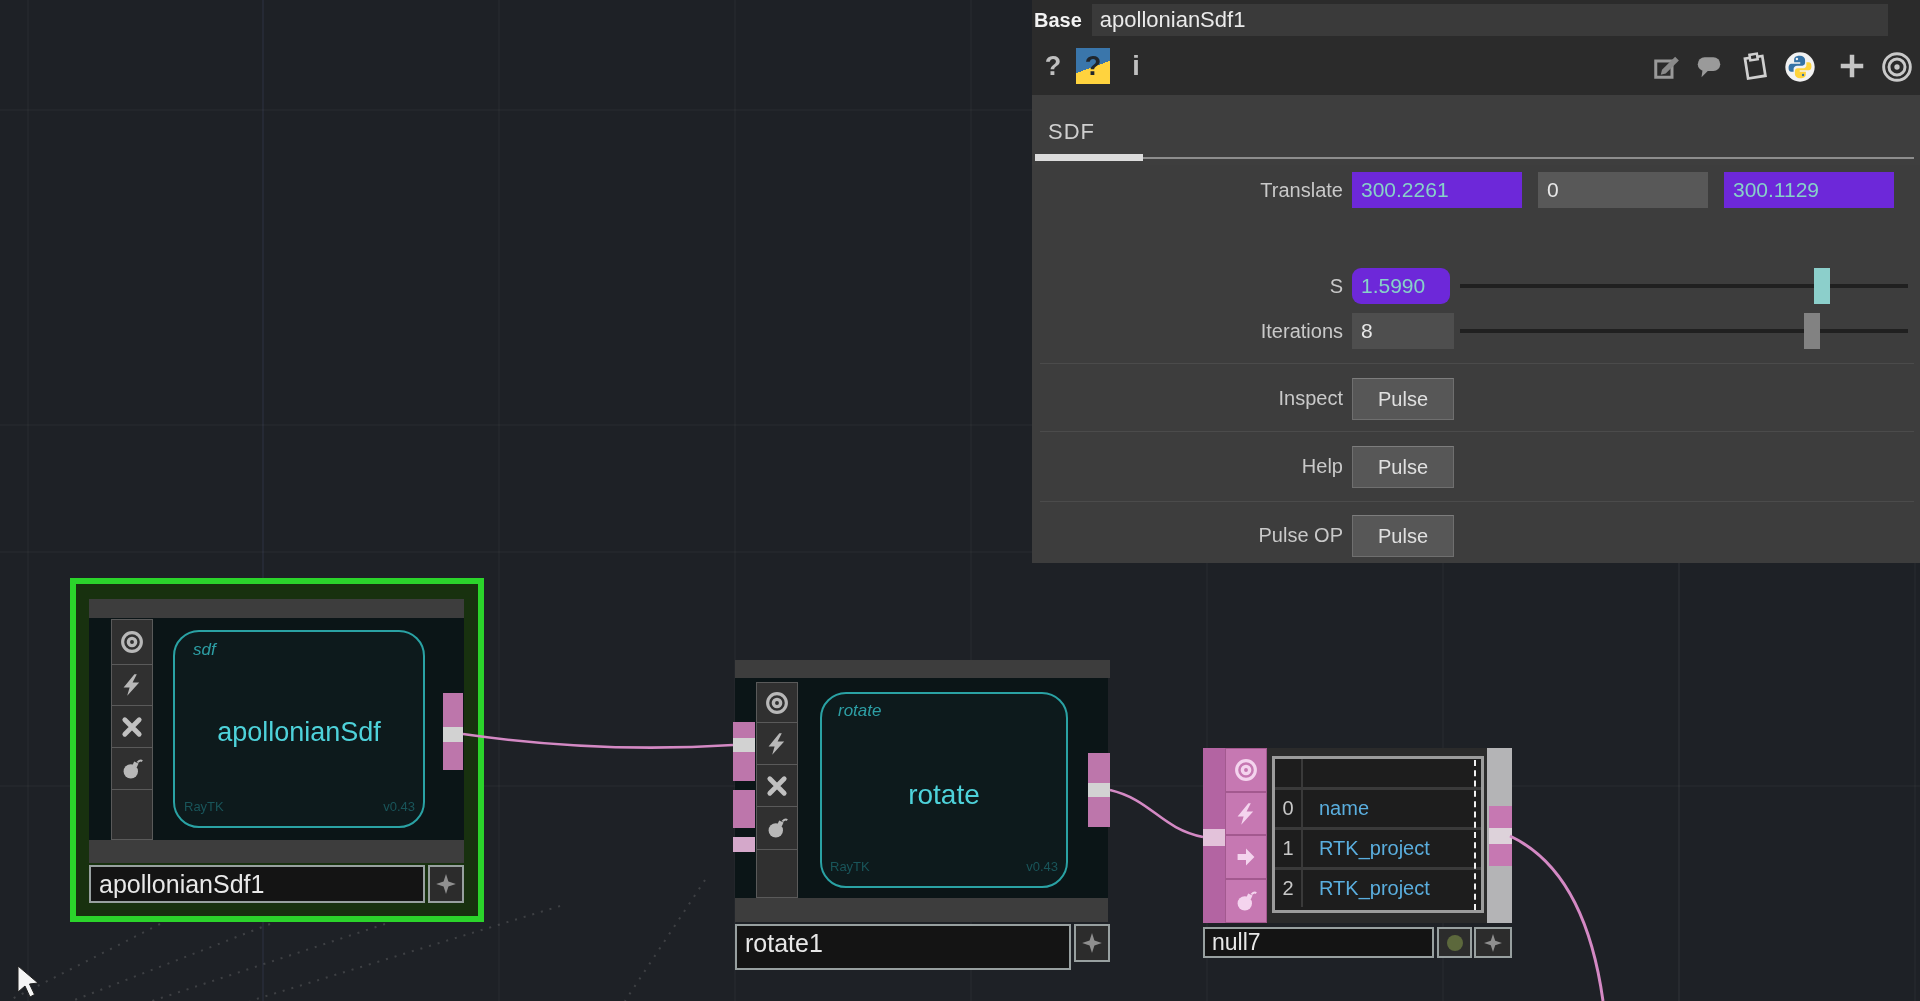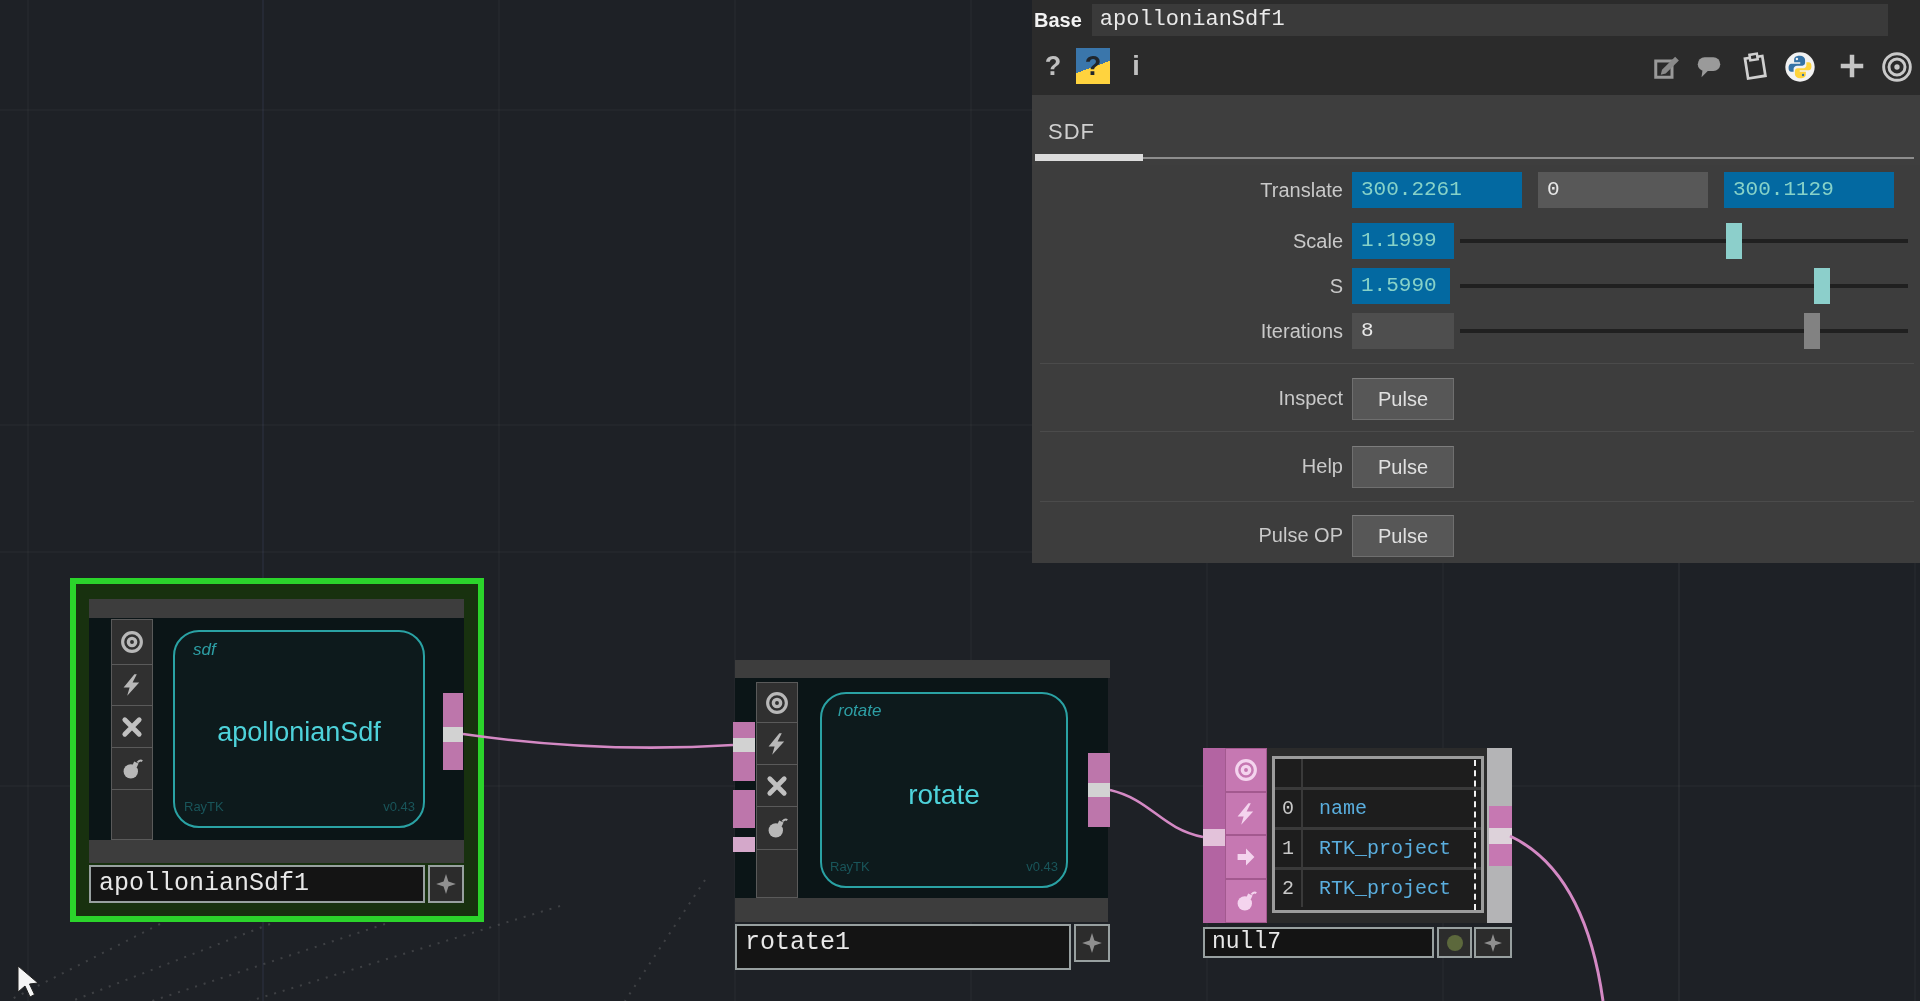--- a/index.html
+++ b/index.html
@@ -1,40 +1,40 @@
 <!DOCTYPE html>
 <html><head>
 <meta charset="utf-8">
 <style>
   html,body{margin:0;padding:0;background:#111;}
   #stage{position:relative;width:1920px;height:1001px;overflow:hidden;
          background:#1e2126;font-family:"Liberation Sans",sans-serif;}
   .abs{position:absolute;}
-  .mono{font-family:Liberation Mono, monospace;}
+  .mono{font-family:Liberation Sans, sans-serif;}
 
   
   #panel{left:1032px;top:0;width:888px;height:563px;background:#3d3d3d;}
   #panel-titlebar{left:0;top:0;width:888px;height:40px;background:#2b2b2b;
     display:flex;align-items:center;}
   #op-type{color:#f2f2f2;font-weight:bold;font-size:20px;margin-left:2px;}
   #op-name-field{margin-left:10px;width:796px;height:32px;background:#3a3a3a;
     color:#eaeaea;font-size:22px;line-height:32px;padding-left:8px;box-sizing:border-box;}
   #panel-iconrow{left:0;top:40px;width:888px;height:55px;background:#2b2b2b;}
   .hicon{position:absolute;top:8px;height:36px;display:flex;align-items:center;justify-content:center;
     color:#c0c0c0;font-weight:bold;font-size:27px;}
   .pyhelp{width:34px;background:linear-gradient(160deg,#3a76ab 52%,#ffd33e 52%);color:#20262c;}
   .ticon{position:absolute;top:11px;width:30px;height:30px;}
   #panel-tabbar{left:0;top:95px;width:888px;height:70px;background:#3e3e3e;}
   #tab-sdf{position:absolute;left:16px;top:24px;color:#cfcfcf;font-size:22px;letter-spacing:1px;}
   #tab-underline-gray{position:absolute;left:16px;top:62px;width:866px;height:2px;background:#8d8d8d;}
   #tab-underline-white{position:absolute;left:3px;top:59px;width:108px;height:7px;background:#dcdcdc;}
   .prow{position:absolute;left:0;width:888px;height:40px;}
   .plabel{position:absolute;left:0;top:0;width:311px;height:100%;color:#c9c9c9;
     font-size:20px;display:flex;align-items:center;justify-content:flex-end;}
-  .pfield{position:absolute;top:2px;height:36px;background:#0369a1;color:#87d2c8;
+  .pfield{position:absolute;top:2px;height:36px;background:#6d28d9;color:#87d2c8;
     font-size:21px;line-height:36px;padding-left:9px;box-sizing:border-box;overflow:hidden;}
   .pfield.hl{background:#585858;color:#e8e8e8;}
   .pfield.lt{background:#4e4e4e;color:#e8e8e8;}
   .ptrack{position:absolute;left:428px;top:18px;width:448px;height:4px;background:#202020;}
   .phandle{position:absolute;top:-16px;width:16px;height:36px;}
   .phandle.teal{background:#8ccfcb;}
   .phandle.gray{background:#828282;}
   .pulsebtn{position:absolute;left:320px;top:0;width:100px;height:40px;background:#575757;
     border:1px solid #6f6f6f;border-top-color:#7d7d7d;color:#e0e0e0;font-size:20px;
     display:flex;align-items:center;justify-content:center;}
@@ -336,31 +336,24 @@
       <span id="tab-underline-white"></span>
     </div>
 
     <div class="prow" style="top:170px;">
       <div class="plabel">Translate</div>
       <div class="pfield mono" style="left:320px;width:170px;">300.2261</div>
       <div class="pfield mono hl" style="left:506px;width:170px;">0</div>
       <div class="pfield mono" style="left:692px;width:170px;">300.1129</div>
     </div>
 
-    <div class="prow" style="top:221px;">
-      <div class="plabel">Scale</div>
-      <div class="pfield mono" style="left:320px;width:102px;">1.1999</div>
-      <div class="ptrack">
-        <div class="phandle teal" style="left: calc(61.2% - 8px);"></div>
-      </div>
-    </div>
 
     <div class="prow" style="top:266px;">
       <div class="plabel">S</div>
-      <div class="pfield mono" style="left:320px;width:98px;">1.5990</div>
+      <div class="pfield mono" style="left:320px;width:98px;border-radius:9px;">1.5990</div>
       <div class="ptrack">
         <div class="phandle teal" style="left: calc(80.8% - 8px);"></div>
       </div>
     </div>
 
     <div class="prow" style="top:311px;">
       <div class="plabel">Iterations</div>
       <div class="pfield mono lt" style="left:320px;width:102px;">8</div>
       <div class="ptrack">
         <div class="phandle gray" style="left: calc(78.6% - 8px);"></div>

